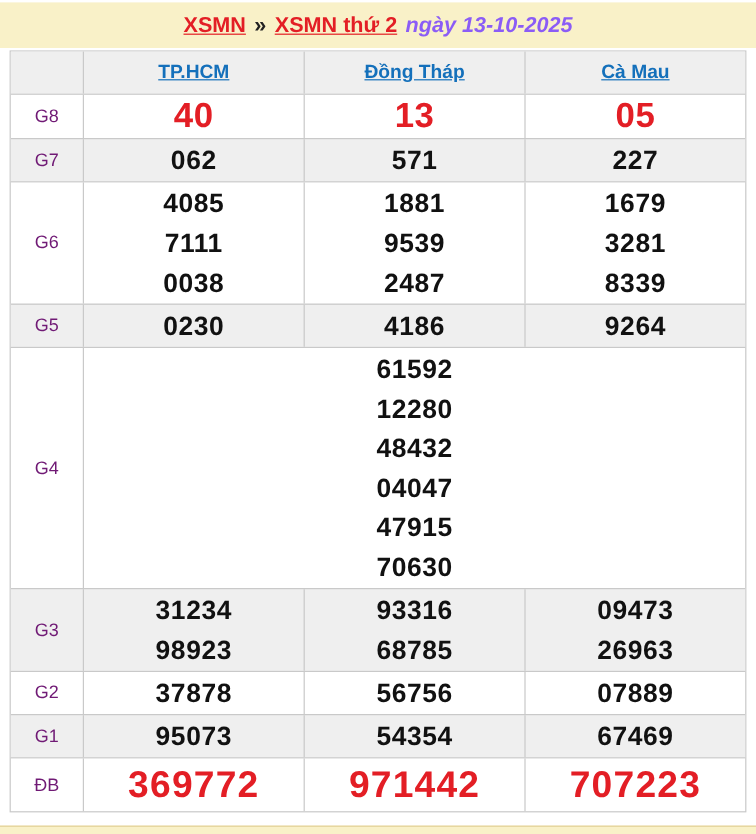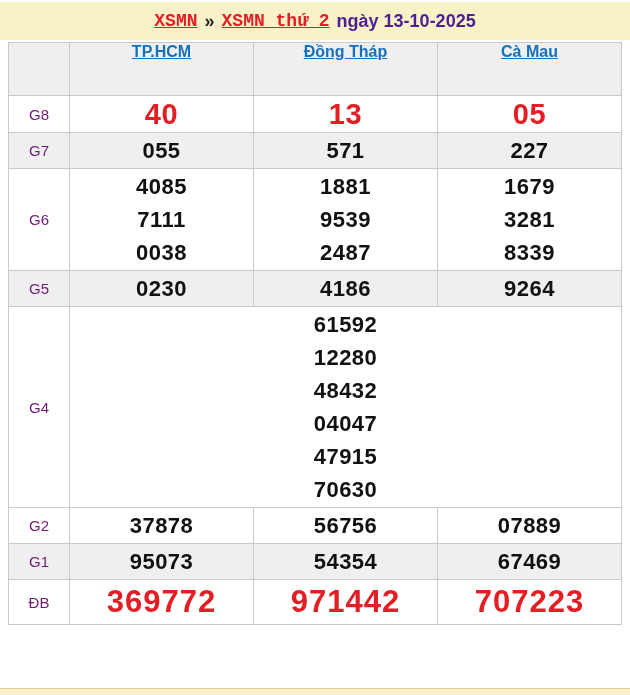--- a/index.html
+++ b/index.html
@@ -15,42 +15,42 @@
   body{
     width:630px;height:695px;overflow:hidden;position:relative;
     background:#ffffff;
     font-family:"Liberation Sans", sans-serif;
   }
   .title-band{
     margin-top:2px;height:38px;background:var(--title-band);
     display:flex;align-items:center;justify-content:center;gap:7px;
     font-weight:bold;font-size:18px;color:#111;
   }
-  .title-link{color:var(--red);text-decoration:underline;cursor:pointer;font-family:Liberation Mono, monospace;}
+  .title-link{color:var(--red);text-decoration:underline;cursor:pointer;}
   .title-sep{color:#222;}
-  .title-date{color:#4c1d95;}
+  .title-date{color:#8b5cf6;font-style:italic;}
 
   .results{
     margin:2px 8px 0 8px;
     border:1px solid var(--border);
     background:#ffffff;
   }
   .row{display:flex;border-top:1px solid var(--border);}
   .row:first-child{border-top:none;}
   .row.shaded{background:var(--shaded);}
   .row.header{background:var(--shaded);}
   .cell{border-right:1px solid var(--border);}
   .cell:last-child{border-right:none;}
   .cell.label{
     width:61px;display:flex;align-items:center;justify-content:center;
     font-size:15px;color:#701a75;flex-shrink:0;
   }
   .cell.col{
-    flex:1 1 0;display:flex;justify-content:center;
-    height:52px;
+    flex:1 1 0;display:flex;align-items:center;justify-content:center;
+    height:35px;
   }
   .col-link{
     color:var(--link-blue);font-weight:bold;font-size:16px;
     text-decoration:underline;cursor:pointer;
   }
   .cell.nums{
     flex:1 1 0;display:flex;flex-direction:column;justify-content:flex-end;
     text-align:center;padding:1px 0;
   }
   .num{
@@ -97,21 +97,21 @@
       <div class="cell nums">
         <div class="num">13</div>
       </div>
       <div class="cell nums">
         <div class="num">05</div>
       </div>
     </div>
     <div class="row shaded">
       <div class="cell label">G7</div>
       <div class="cell nums">
-        <div class="num">055</div>
+        <div class="num">062</div>
       </div>
       <div class="cell nums">
         <div class="num">571</div>
       </div>
       <div class="cell nums">
         <div class="num">227</div>
       </div>
     </div>
     <div class="row">
       <div class="cell label">G6</div>
@@ -147,20 +147,35 @@
       <div class="cell label">G4</div>
       <div class="cell nums">
         <div class="num">61592</div>
         <div class="num">12280</div>
         <div class="num">48432</div>
         <div class="num">04047</div>
         <div class="num">47915</div>
         <div class="num">70630</div>
       </div>
     </div>
+    <div class="row shaded">
+      <div class="cell label">G3</div>
+      <div class="cell nums">
+        <div class="num">31234</div>
+        <div class="num">98923</div>
+      </div>
+      <div class="cell nums">
+        <div class="num">93316</div>
+        <div class="num">68785</div>
+      </div>
+      <div class="cell nums">
+        <div class="num">09473</div>
+        <div class="num">26963</div>
+      </div>
+    </div>
     <div class="row">
       <div class="cell label">G2</div>
       <div class="cell nums">
         <div class="num">37878</div>
       </div>
       <div class="cell nums">
         <div class="num">56756</div>
       </div>
       <div class="cell nums">
         <div class="num">07889</div>

